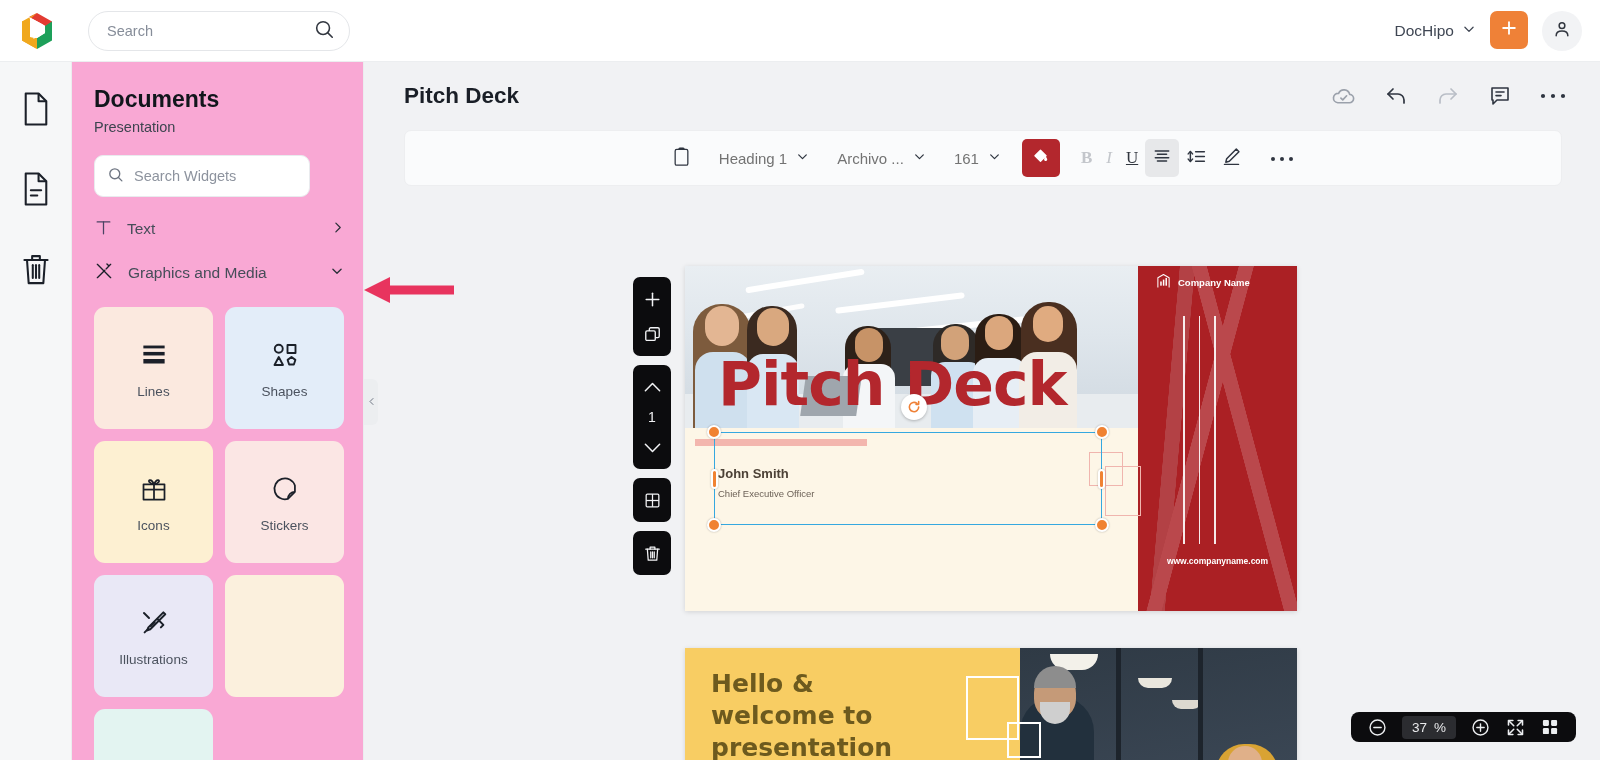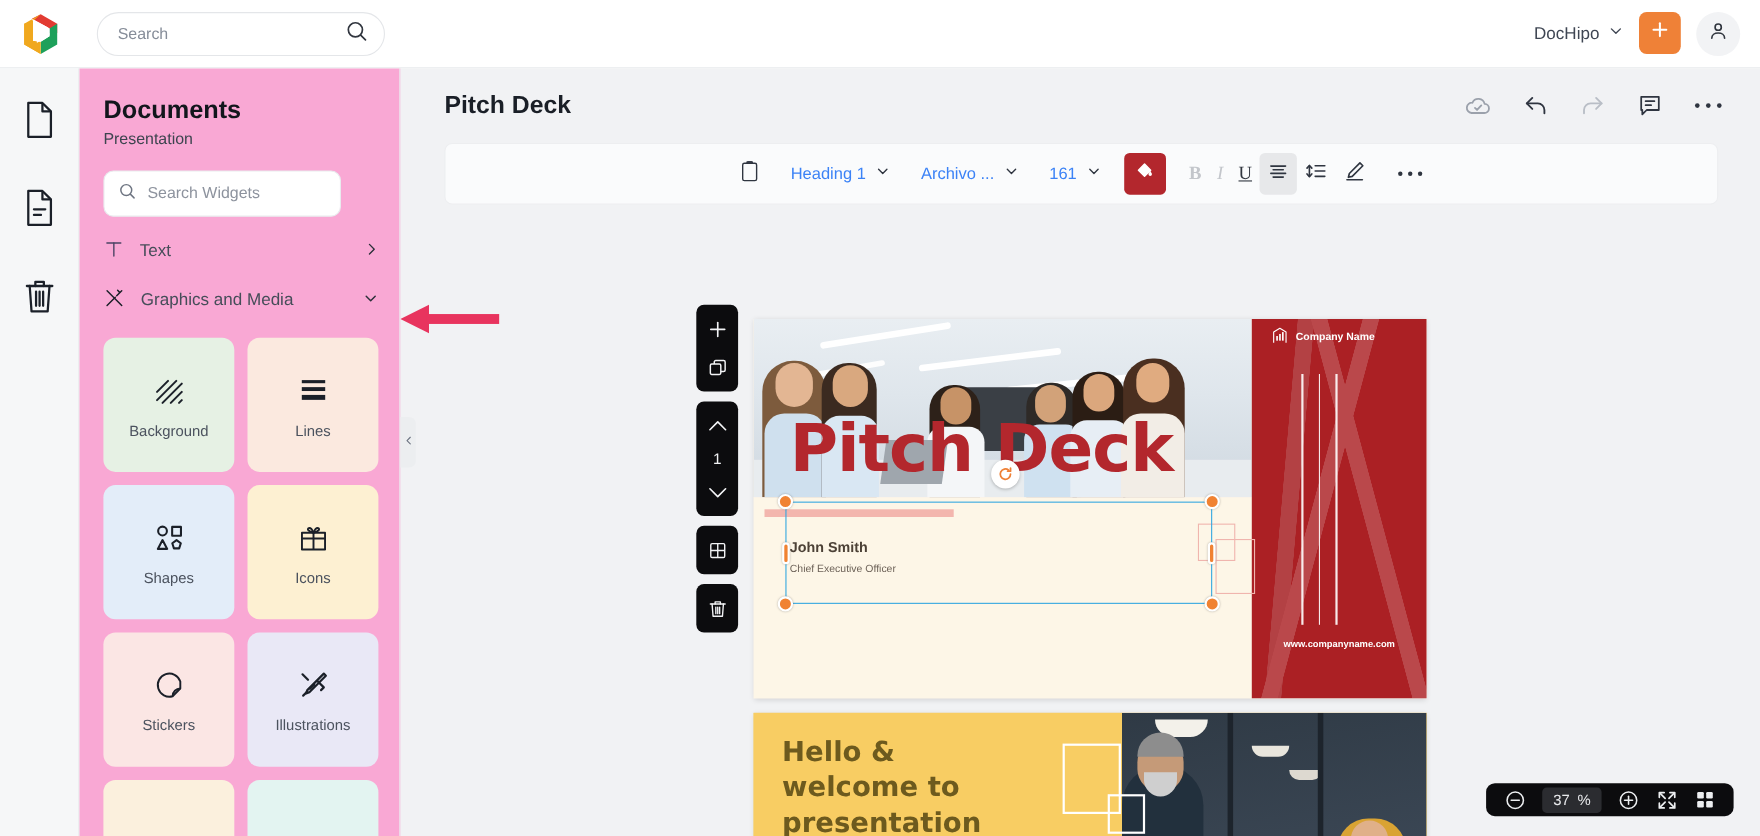--- a/index.html
+++ b/index.html
@@ -115,21 +115,21 @@
   .format-bar {
     position: absolute; left: 40px; top: 68px; width: 1158px; height: 56px;
     background: #fafbfc; border: 1px solid #edeef0; border-radius: 7px;
     display: flex; align-items: center; justify-content: center; gap: 0;
   }
   .fb-item {
     height: 38px; display: flex; align-items: center; justify-content: center;
     cursor: pointer; border-radius: 5px; padding: 0 7px; gap: 9px;
   }
   .fb-item.active-box { background: #e7e8ea; }
-  .fb-sel { font-size: 15px; color: #3b82f6; white-space: nowrap; }
+  .fb-sel { font-size: 15px; color: #737373; white-space: nowrap; }
   .fb-fill {
     width: 38px; height: 38px; background: #b3272d; border-radius: 5px;
     display: flex; align-items: center; justify-content: center; cursor: pointer;
   }
   .fb-gray { color: #c3c6cb; }
   .fb-dark { color: #31363f; }
   .fb-gap { width: 14px; }
 
   
   .canvas {
@@ -140,21 +140,21 @@
     display: flex; flex-direction: column; gap: 9px; z-index: 12;
   }
   .st-group {
     background: #0c0c0e; border-radius: 7px; display: flex; flex-direction: column;
     align-items: center; padding: 9px 0; gap: 9px;
   }
   .st-btn { width: 26px; height: 26px; display: flex; align-items: center; justify-content: center; cursor: pointer; }
   .st-num { color: #f0f1f3; font-size: 14px; }
 
   .slide {
-    position: absolute; left: 321px; top: 88px; width: 612px; height: 345px;
+    position: absolute; left: 321px; top: 64px; width: 612px; height: 345px;
     background: #fdf6e7; box-shadow: 0 1px 5px rgba(0,0,0,.13); overflow: hidden;
   }
   .slide2 {
     position: absolute; left: 321px; top: 446px; width: 612px; height: 345px;
     background: #f8cd63; box-shadow: 0 1px 5px rgba(0,0,0,.13); overflow: hidden;
   }
 
   
   .s1-photo { position: absolute; left: 0; top: 0; width: 453px; height: 162px; overflow: hidden; }
   .s1-redbar {
@@ -367,32 +367,20 @@
       </span>
       <span class="cat-label">Graphics and Media</span>
       <span class="chev">
         <svg width="14" height="14" viewBox="0 0 24 24" fill="none" stroke="#2b3039" stroke-width="2.3" stroke-linecap="round" stroke-linejoin="round">
             <polyline points="5,9 12,16 19,9"></polyline>
           </svg>
       </span>
     </div>
 
     <div class="cards">
-      <div class="card" style="background:#e6f1e4;">
-        <span class="card-ico">
-          <svg width="30" height="30" viewBox="0 0 24 24" fill="none" stroke="#1b2029" stroke-width="1.5" stroke-linecap="round">
-            <line x1="3" y1="13" x2="11" y2="5"></line>
-              <line x1="3" y1="19" x2="17" y2="5"></line>
-            <line x1="7" y1="21" x2="21" y2="7"></line>
-              <line x1="13" y1="21" x2="21" y2="13"></line>
-            <line x1="19" y1="21" x2="21" y2="19"></line>
-          </svg>
-        </span>
-        <span class="card-label">Background</span>
-      </div>
       <div class="card" style="background:#fbe9df;">
         <span class="card-ico">
           <svg width="30" height="26" viewBox="0 0 24 22">
             <rect x="3" y="3" width="18" height="2.4" fill="#1b2029"></rect>
             <rect x="3" y="8.4" width="18" height="3" fill="#1b2029"></rect>
             <rect x="3" y="14.4" width="18" height="3.8" fill="#1b2029"></rect>
           </svg>
         </span>
         <span class="card-label">Lines</span>
       </div>

